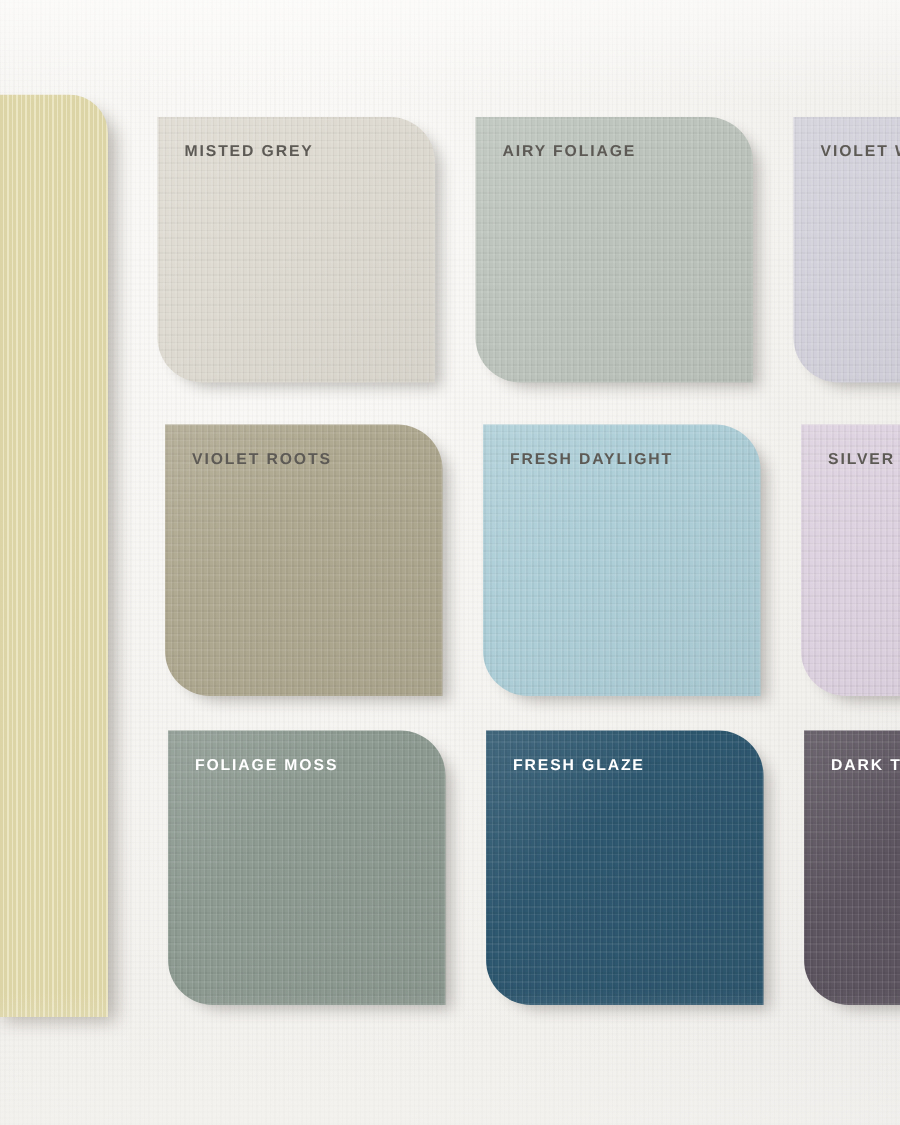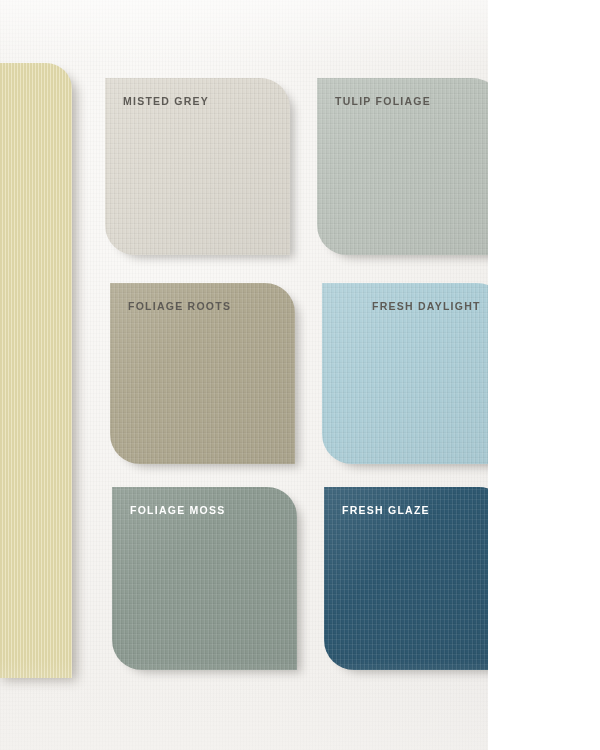--- a/index.html
+++ b/index.html
@@ -111,51 +111,51 @@
     white-space: nowrap;
     z-index: 3;
   }
 
   .label.dark  { color: #5d5a55; }
   .label.light { color: #ffffff; }
 </style>
 </head>
 <body>
 
-<div id="board" style="width: 488px; height: 750px; background: rgb(246, 245, 243);">
+<div id="board" style="width: 600px; height: 750px; background: rgb(246, 245, 243);">
 
   <div class="backdrop"></div>
 
   <div class="leftcard" style="left: -10px; top: 63px; width: 82px; height: 615px; background-color: rgb(228, 220, 172);"></div>
 
   <div id="swatch-layer">
       <div class="swatch" style="left: 105px; top: 78px; width: 185px; height: 177px; background-color: rgb(222, 218, 209);">
         <div class="weave"></div>
         <div class="sheen"></div>
         <div class="label dark" style="color: rgb(93, 90, 85);">MISTED GREY</div>
       </div>
       <div class="swatch" style="left: 317px; top: 78px; width: 185px; height: 177px; background-color: rgb(188, 195, 188);">
         <div class="weave"></div>
         <div class="sheen"></div>
-        <div class="label dark" style="color: rgb(93, 90, 85);">TULIP FOLIAGE</div>
+        <div class="label dark" style="color: rgb(93, 90, 85);">AIRY FOLIAGE</div>
       </div>
       <div class="swatch" style="left: 529px; top: 78px; width: 185px; height: 177px; background-color: rgb(210, 208, 218);">
         <div class="weave"></div>
         <div class="sheen"></div>
         <div class="label dark" style="color: rgb(93, 90, 85);">VIOLET WHITE</div>
       </div>
       <div class="swatch" style="left: 110px; top: 283px; width: 185px; height: 181px; background-color: rgb(176, 169, 145);">
         <div class="weave"></div>
         <div class="sheen"></div>
-        <div class="label dark" style="color: rgb(93, 90, 85);">FOLIAGE ROOTS</div>
+        <div class="label dark" style="color: rgb(93, 90, 85);">VIOLET ROOTS</div>
       </div>
       <div class="swatch" style="left: 322px; top: 283px; width: 185px; height: 181px; background-color: rgb(174, 207, 216);">
         <div class="weave"></div>
         <div class="sheen"></div>
-        <div class="label dark" style="color: rgb(93, 90, 85); margin-left: 32px;">FRESH DAYLIGHT</div>
+        <div class="label dark" style="color: rgb(93, 90, 85);">FRESH DAYLIGHT</div>
       </div>
       <div class="swatch" style="left: 534px; top: 283px; width: 185px; height: 181px; background-color: rgb(221, 210, 224);">
         <div class="weave"></div>
         <div class="sheen"></div>
         <div class="label dark" style="color: rgb(93, 90, 85);">SILVER MAUVE</div>
       </div>
       <div class="swatch" style="left: 112px; top: 487px; width: 185px; height: 183px; background-color: rgb(141, 155, 146);">
         <div class="weave"></div>
         <div class="sheen"></div>
         <div class="label light" style="color: rgb(255, 255, 255);">FOLIAGE MOSS</div>

